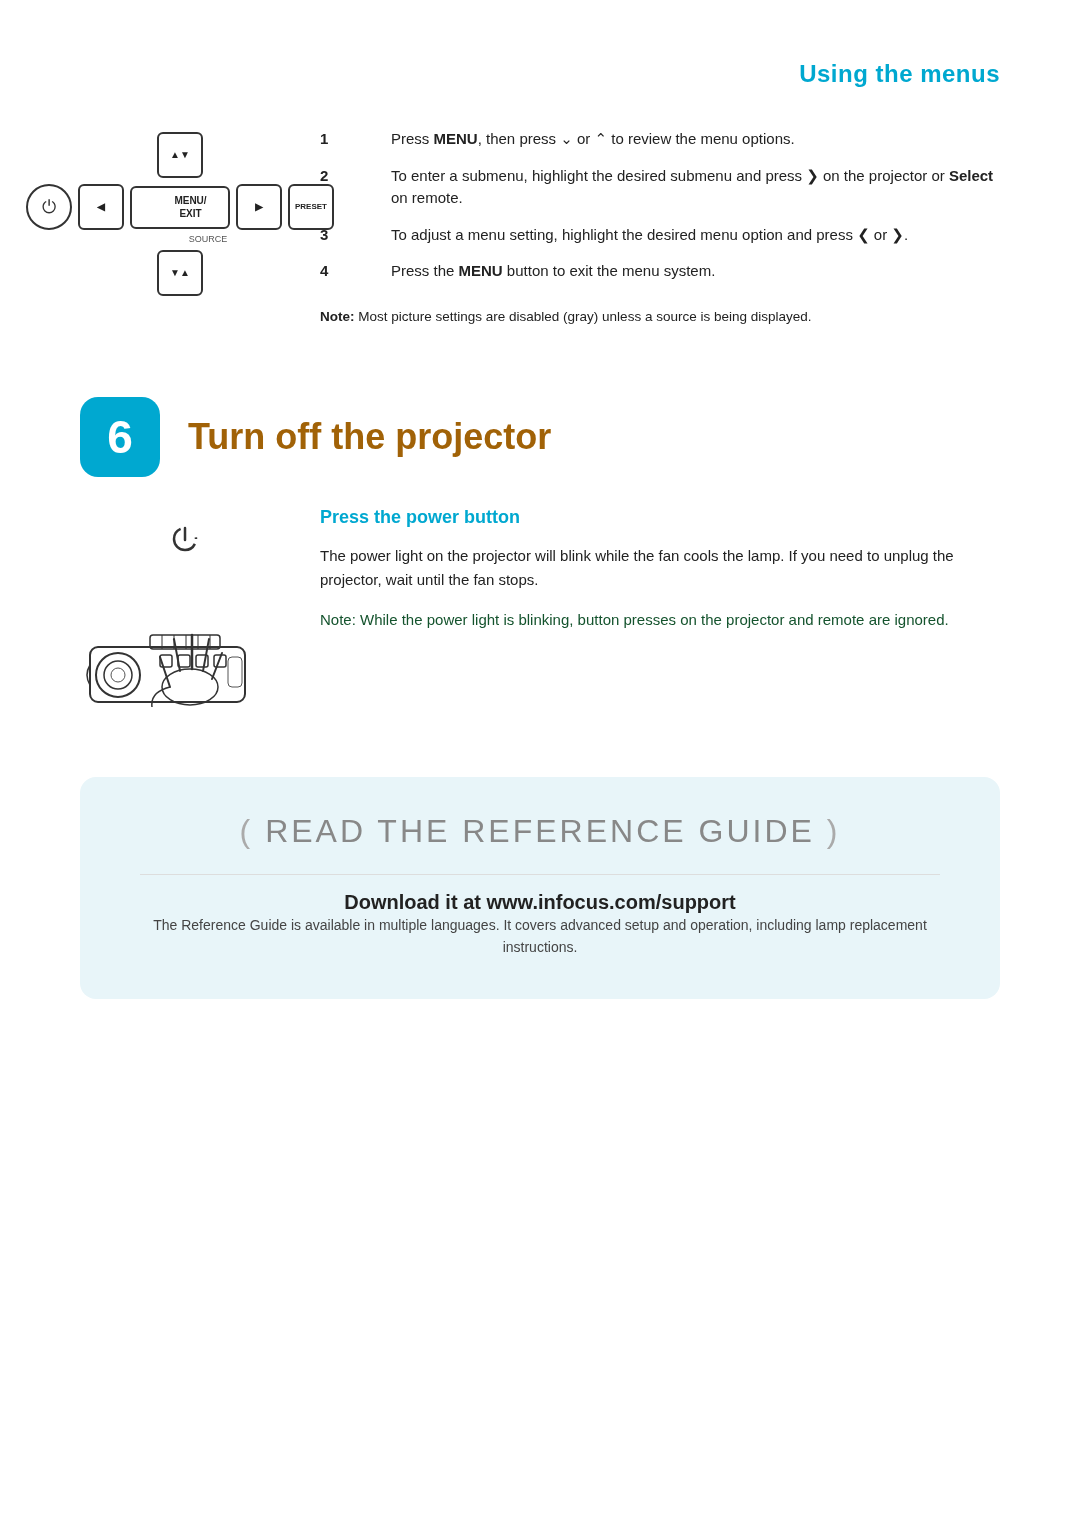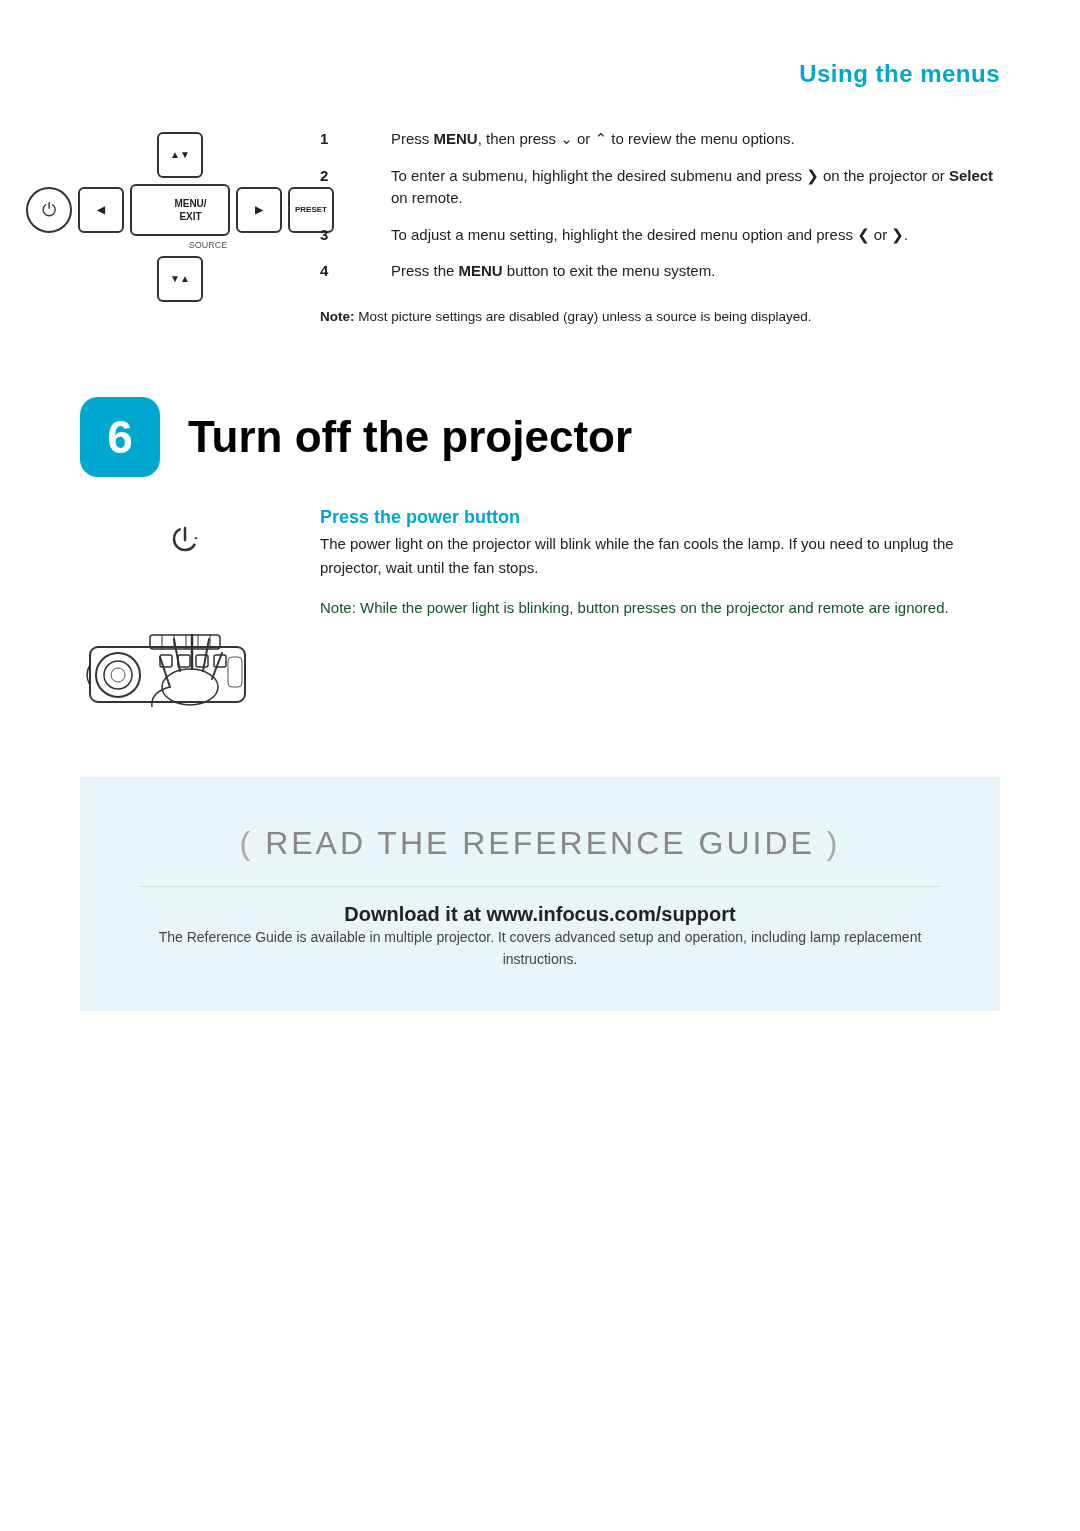--- a/index.html
+++ b/index.html
@@ -74,21 +74,21 @@
       display: flex;
       align-items: center;
       justify-content: center;
       font-size: 18px;
       color: #333;
       background: #fff;
     }
 
     .btn-wide {
       width: 100px;
-      height: 52px;
+      height: 43px;
       border: 2px solid #333;
       border-radius: 6px;
       display: flex;
       align-items: center;
       justify-content: center;
       font-size: 10px;
       font-weight: bold;
       line-height: 1.3;
       text-align: center;
       color: #222;
@@ -156,23 +156,23 @@
       display: flex;
       align-items: center;
       justify-content: center;
       font-size: 46px;
       font-weight: 900;
       color: #fff;
       flex-shrink: 0;
     }
 
     .section-main-title {
-      font-size: 44px;
-      font-weight: 900;
-      color: #000000;
+      font-size: 36px;
+      font-weight: 900;
+      color: #a16207;
       line-height: 1.1;
     }
 
     .turnoff-body {
       display: flex;
       gap: 40px;
       align-items: flex-start;
     }
 
     
@@ -190,42 +190,42 @@
 
     
     .power-content {
       flex: 1;
     }
 
     .subsection-title {
       color: #00a8d0;
       font-size: 18px;
       font-weight: 900;
-      margin-bottom: 4px;
+      margin-bottom: 16px;
     }
 
     .power-text {
       font-size: 15px;
       color: #222;
       line-height: 1.6;
       margin-bottom: 16px;
     }
 
     .power-note {
       font-size: 15px;
       color: #14532d;
       line-height: 1.6;
     }
 
     
     .section-reference {
       margin: 30px 80px 0 80px;
       background: #e8f5f9;
-      border-radius: 0;
-      padding: 48px 60px 40px 60px;
+      border-radius: 16px;
+      padding: 36px 60px 40px 60px;
       text-align: center;
     }
 
     .ref-big-text {
       font-size: 32px;
       font-weight: 300;
       color: #888;
       letter-spacing: 3px;
       text-transform: uppercase;
       margin-bottom: 24px;
@@ -407,16 +407,16 @@
     <span>READ THE REFERENCE GUIDE</span>
     <span class="paren">)</span>
   </div>
 
   <hr class="divider">
 
   <div class="ref-download-title">
     <span>Download it at </span><span style="cursor:pointer;">www.infocus.com/support</span>
   </div>
 
-  <p class="ref-desc">The Reference Guide is available in multiple projector. It covers advanced setup and
+  <p class="ref-desc">The Reference Guide is available in multiple languages. It covers advanced setup and
 operation, including lamp replacement instructions.</p>
 
 </div>
 
 </body></html>

